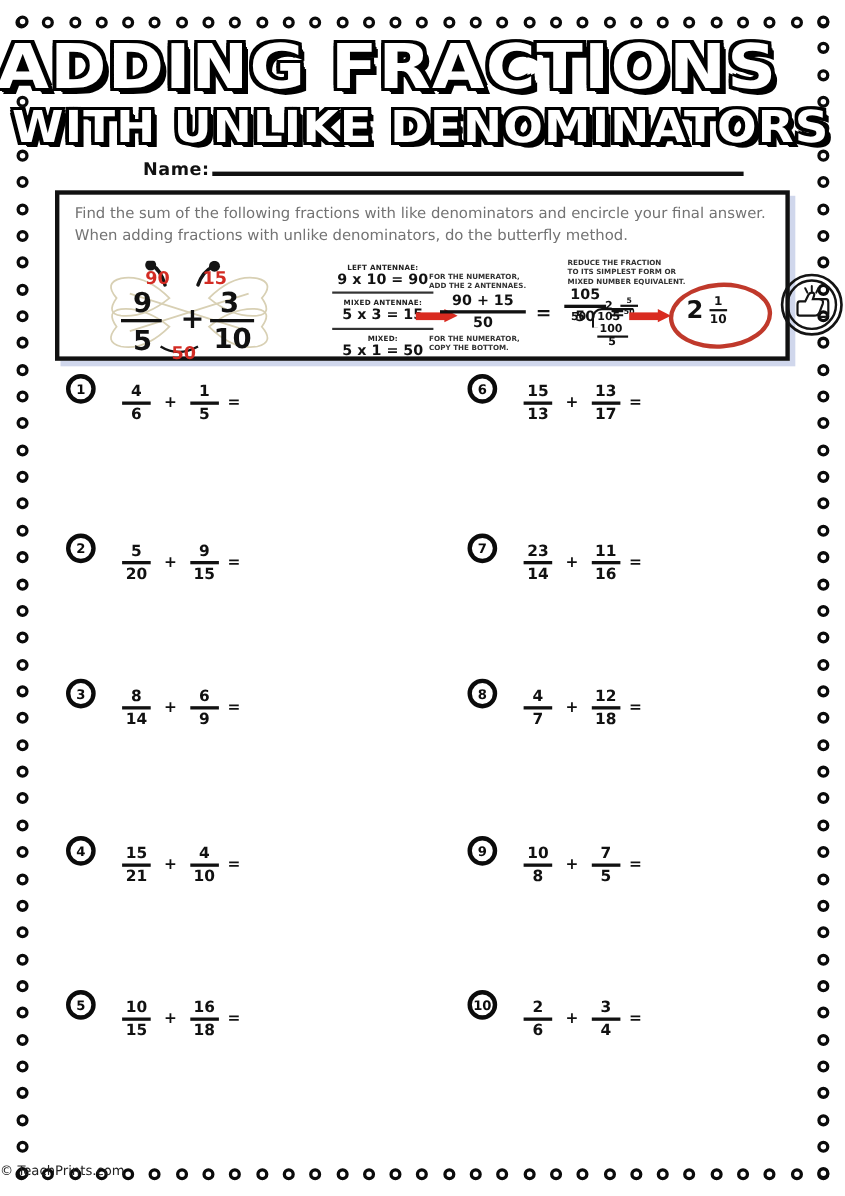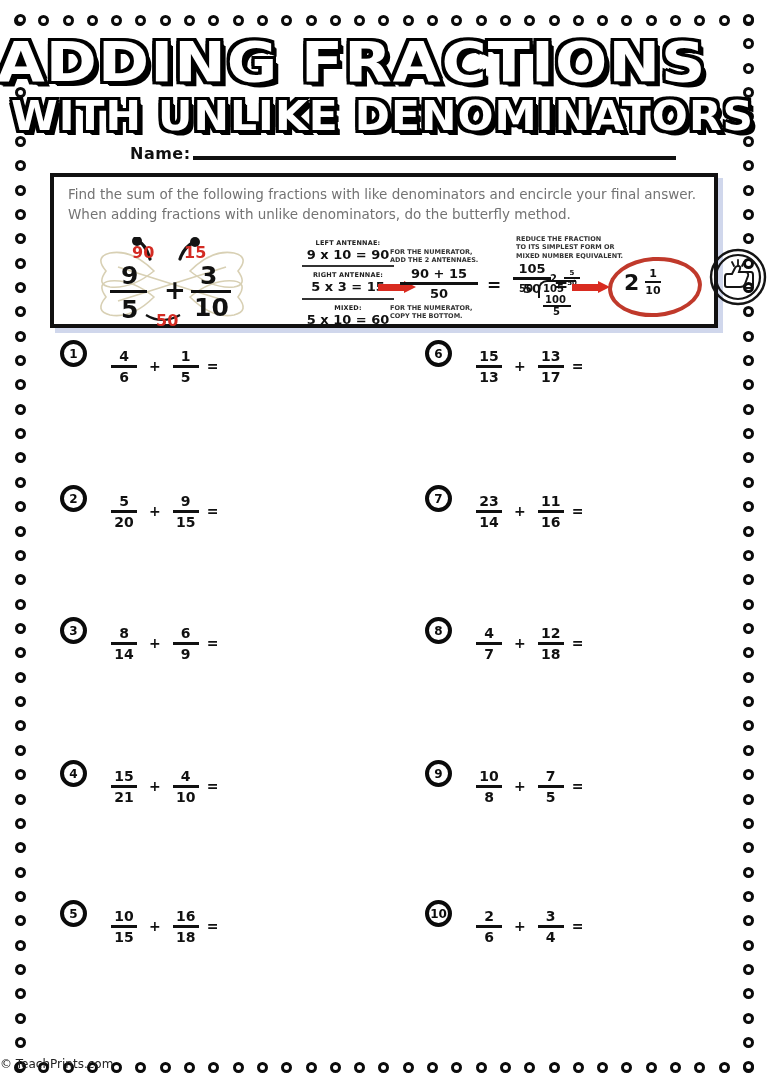--- a/index.html
+++ b/index.html
@@ -540,25 +540,25 @@
         <span class="bfly-frac bf-d2">10</span>
         <span class="bf-red bf-r90">90</span>
         <span class="bf-red bf-r15">15</span>
         <span class="bf-red bf-r50">50</span>
       </div>
 
       <div class="ex-item antennae">
         <div class="ant-label">LEFT ANTENNAE:</div>
         <div class="ant-eq">9 x 10 = 90</div>
         <div class="ant-rule"></div>
-        <div class="ant-label">RIGHT ANTENNAE:</div>
+        <div class="ant-label">MIXED ANTENNAE:</div>
         <div class="ant-eq">5 x 3 = 15</div>
         <div class="ant-rule"></div>
         <div class="ant-label">MIXED:</div>
-        <div class="ant-eq">5 x 10 = 60</div>
+        <div class="ant-eq">5 x 1 = 50</div>
       </div>
 
       <div class="ex-item arrow-1">
         <div class="arrow">
           <span class="shaft"></span>
             <span class="head"></span>
         </div>
       </div>
 
       <div class="ex-item sumblk">

